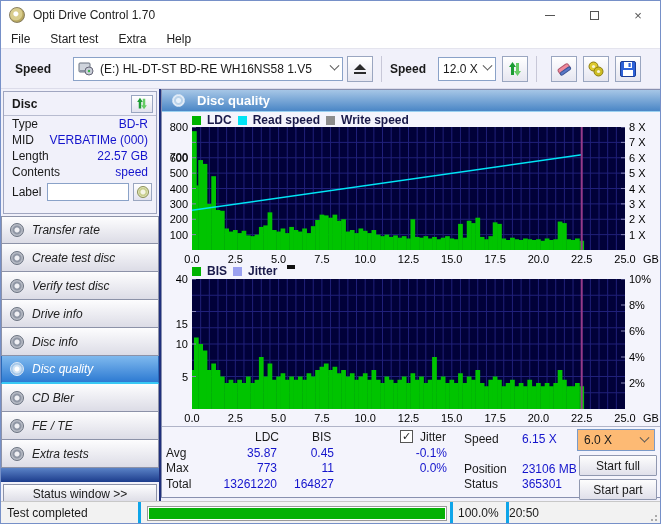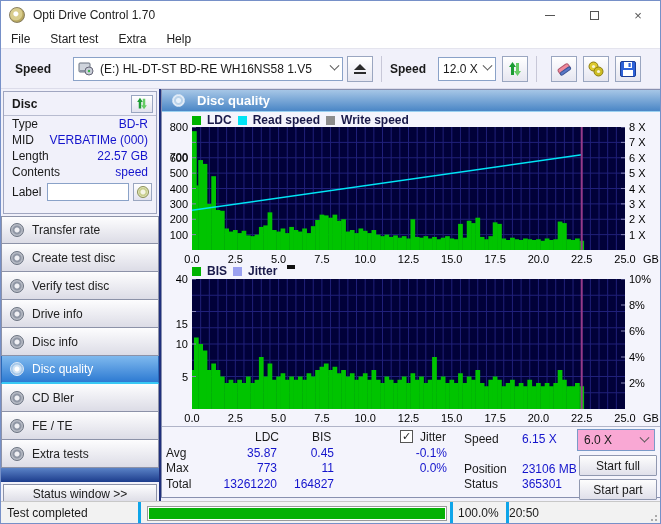--- a/index.html
+++ b/index.html
@@ -33,21 +33,21 @@
   .sidebar{position:absolute;left:0;top:88px;width:160px;height:412px;background:#f1f1fa;border-right:2px solid #20307c;}
   .discbox{position:absolute;left:2px;top:2px;width:154px;height:123px;border:1px solid #a0a6c0;}
   .discbox-hd{display:flex;align-items:center;height:24px;border-bottom:1px solid #b8bcd0;padding:0 3px 0 8px;}
   .discbox-hd .t{font-weight:bold;}
   .mini-btn{margin-left:auto;width:22px;height:18px;border:1px solid #9aa6c0;background:linear-gradient(#fff,#e2e2ee);display:flex;align-items:center;justify-content:center;}
   .disc-row{display:flex;padding:1px 8px;height:16px;align-items:center;}
   .disc-row .v{margin-left:auto;color:#1414cc;}
   .label-row{display:flex;align-items:center;padding:3px 4px 0 8px;}
   .label-input{width:82px;height:18px;border:1px solid #8aa2c8;background:#fff;margin-left:6px;font-size:11px;padding:0 2px;}
   .label-btn{width:24px;height:18px;margin-left:4px;border:1px solid #9aa6c0;background:linear-gradient(#fff,#e2e2ee);display:flex;align-items:center;justify-content:center;}
-  .nav{position:absolute;left:0;top:127px;width:158px;}
+  .nav{position:absolute;left:0;top:127px;width:158px;font-style:italic;}
   .nav-btn{height:28px;border:1px solid #8c92a8;border-top-width:0;background:linear-gradient(#fdfdfe,#dcdce6);
            display:flex;align-items:center;padding-left:8px;gap:8px;color:#222;}
   .nav-btn:first-child{border-top-width:1px;}
   .nav-btn.selected{background:linear-gradient(#7fb9ee,#2d7ad2);color:#fff;border-color:#2a6ab8;border-bottom:2px solid #38c8f4;}
   .disc-ico{width:14px;height:14px;border-radius:50%;flex:0 0 14px;
     background:radial-gradient(circle at 50% 50%, #f0f0f4 0 2px, #8f96a4 3px 4px, #b8bcc6 5px 6px, #7c8492 6.5px);
     border:1px solid #6a7280;}
   .nav-btn.selected .disc-ico{background:radial-gradient(circle at 50% 50%, #ffffff 0 2px, #cfe2f4 3px 4px, #9fc4e8 5px 6px, #6fa6dc 6.5px);border-color:#dce8f6;}
   .blue-band{position:absolute;left:0;top:379px;width:158px;height:14px;background:linear-gradient(#5a82c6,#1c3c8c);}
   .statuswin-btn{position:absolute;left:2px;top:395px;width:154px;height:19px;border:1px solid #8c92a8;
@@ -64,21 +64,21 @@
   .chartwrap{position:absolute;left:0;width:501px;}
   .chartwrap svg{position:absolute;left:30px;top:0;}
   .axis-label{position:absolute;font-size:11px;color:#000;white-space:nowrap;}
   .stats-sep{position:absolute;left:0;top:336px;width:100%;height:1px;background:#b0b4c8;}
   .stat{position:absolute;font-size:12px;}
   .stat.blue{color:#1414cc;}
   .stat.right{text-align:right;}
   .checkbox{position:absolute;width:13px;height:13px;border:1px solid #555;background:#fff;font-size:11px;line-height:11px;text-align:center;color:#222;}
   .push-btn{position:absolute;border:1px solid #9098b0;background:linear-gradient(#fdfdfd,#e0e0ea);
      display:flex;align-items:center;justify-content:center;font-size:12px;border-radius:1px;}
-  .sel{position:absolute;height:22px;background:#f9a8d4;border:1px solid #7a9ac8;display:flex;align-items:center;padding:0 6px;}
+  .sel{position:absolute;height:22px;background:#fdba74;border:1px solid #7a9ac8;display:flex;align-items:center;padding:0 6px;}
   .sel .chev{margin-left:auto;width:7px;height:7px;border-right:1px solid #555;border-bottom:1px solid #555;transform:rotate(45deg) translate(-2px,-2px);}
   
   .statusbar{position:absolute;left:0;top:500px;width:100%;height:23px;background:#f2f2f2;border-top:1px solid #c8c8c8;display:flex;align-items:center;font-size:12px;}
   .sb-text{width:137px;padding-left:6px;}
   .sb-cell{border-left:3px solid #0ea5e9;height:100%;display:flex;align-items:center;}
   .progress{width:300px;height:15px;margin:0 2px 0 6px;border:1px solid #9a9a9a;background:#fff;position:relative;}
   .progress .fill{position:absolute;left:1px;top:1px;bottom:1px;background:#04b104;}
   .sb-pct{width:56px;padding-left:5px;}
   .sb-time{flex:1;text-align:center;padding-right:30px;}
   .grip{position:absolute;right:2px;bottom:2px;width:10px;height:10px;

